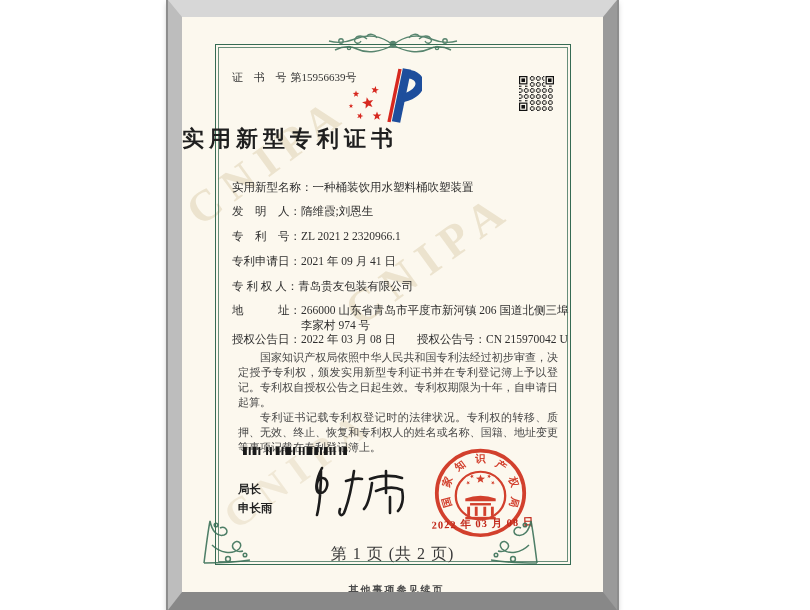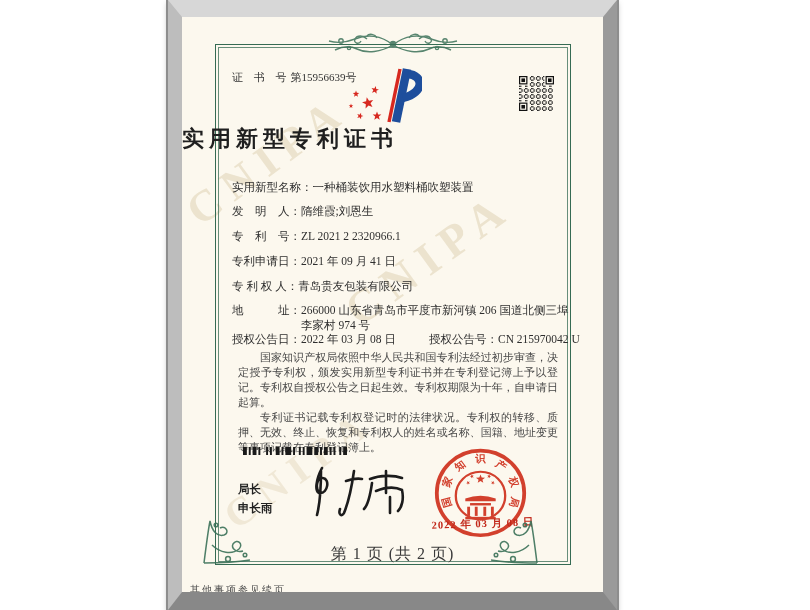--- a/index.html
+++ b/index.html
@@ -27,35 +27,35 @@
   .cert-no .pre{letter-spacing:4px;}
   .logo{position:absolute;left:162px;top:47px;}
   .qr{position:absolute;left:337px;top:59px;}
   .title{position:absolute;left:0;right:0;top:107px;font-size:22px;
          font-weight:700;letter-spacing:5px;color:#1f1f1f;}
   .row{position:absolute;left:50px;font-size:11.5px;color:#2e2e2e;white-space:nowrap;}
   .row .lbl{white-space:pre;}
   .row .val{color:#2e2e2e;}
   .row-wrap{white-space:normal;}
   .row-wrap .val{display:inline-block;width:268px;vertical-align:top;line-height:15px;white-space:normal;}
-  .grant-right{position:absolute;left:157px;top:0;padding-left:40px;}
+  .grant-right{position:absolute;left:145px;top:0;padding-left:40px;}
   .paras{position:absolute;left:56px;top:333px;width:320px;font-size:11px;line-height:15px;
          color:#474747;text-align:justify;}
   .paras p{margin:0;text-indent:2em;}
   .barcode{position:absolute;left:61px;top:430px;}
   .commissioner{position:absolute;left:56px;top:463px;font-size:11.5px;font-weight:700;
                 color:#222;line-height:19px;}
   .signature{position:absolute;left:120px;top:446px;}
   .seal{position:absolute;left:251px;top:429px;opacity:.94;}
   .seal-date{position:absolute;left:226px;top:500px;width:150px;text-align:center;
              color:#c2281a;font-weight:700;font-size:10.5px;letter-spacing:1px;transform:rotate(-2deg);}
   .page-info{position:absolute;left:0;right:0;top:527px;text-align:center;font-size:16px;
              letter-spacing:1px;color:#3a3a3a;}
-  .footer-note{position:absolute;left:8px;right:0;top:566px;text-align:left;font-size:10px;
-               letter-spacing:2px;color:#4a4a4a;}
+  .footer-note{position:absolute;left:8px;right:0;top:566px;text-align:center;font-size:10px;
+               letter-spacing:2px;color:#4a4a4a;font-weight:bold;}
 </style>
 </head>
 <body>
 
 <div class="stage">
   <div class="frame">
     <div class="paper">
 
       <div class="wm wm1">CNIPA</div>
       <div class="wm wm2">CNIPA</div>

